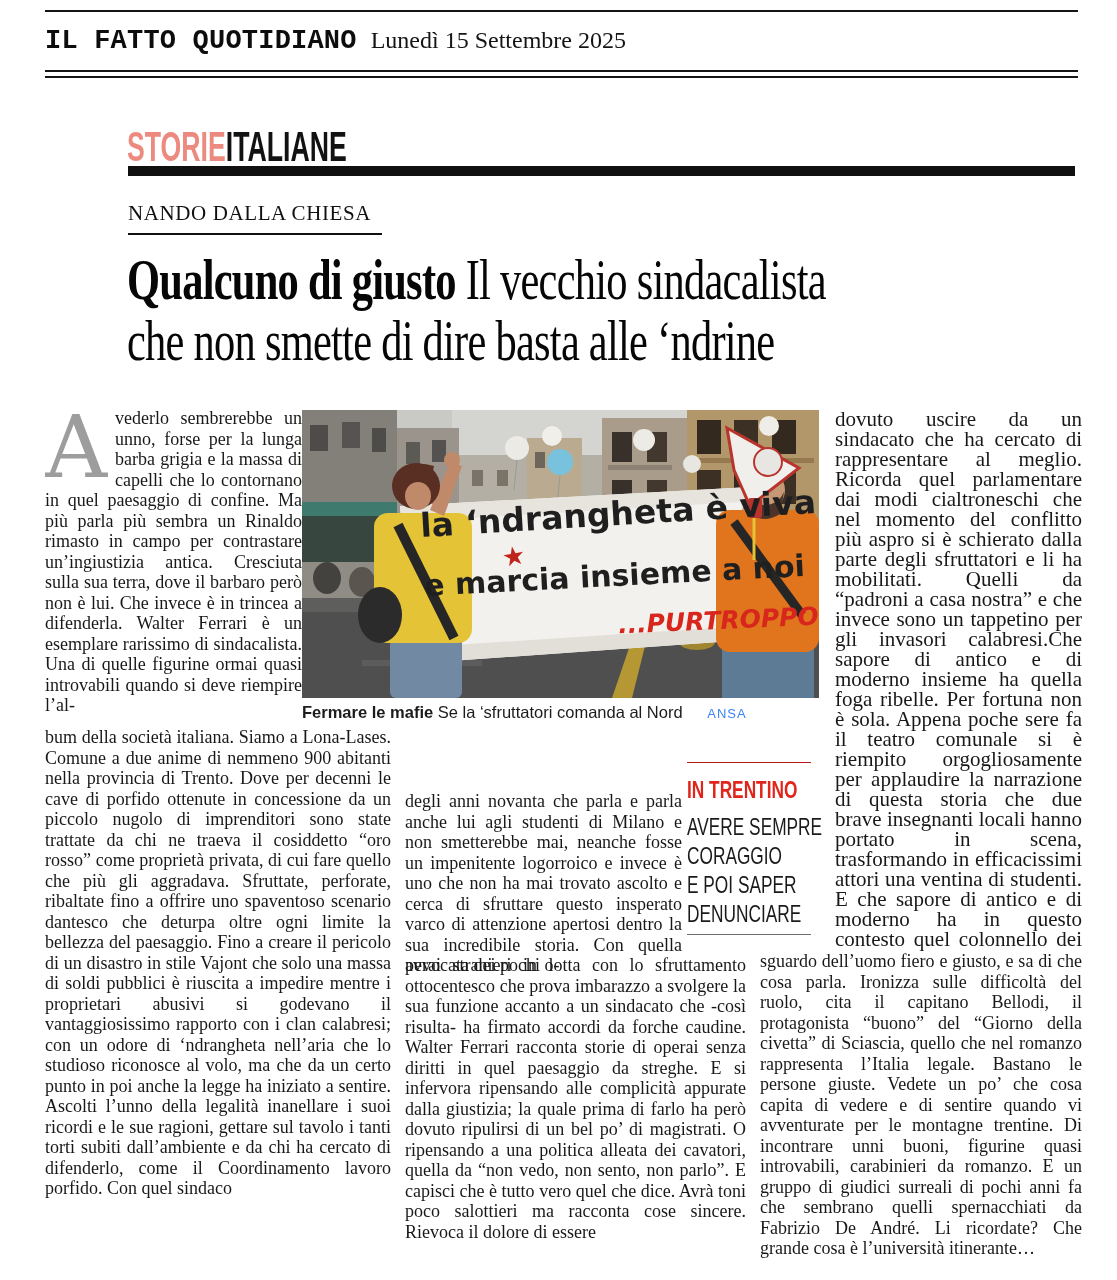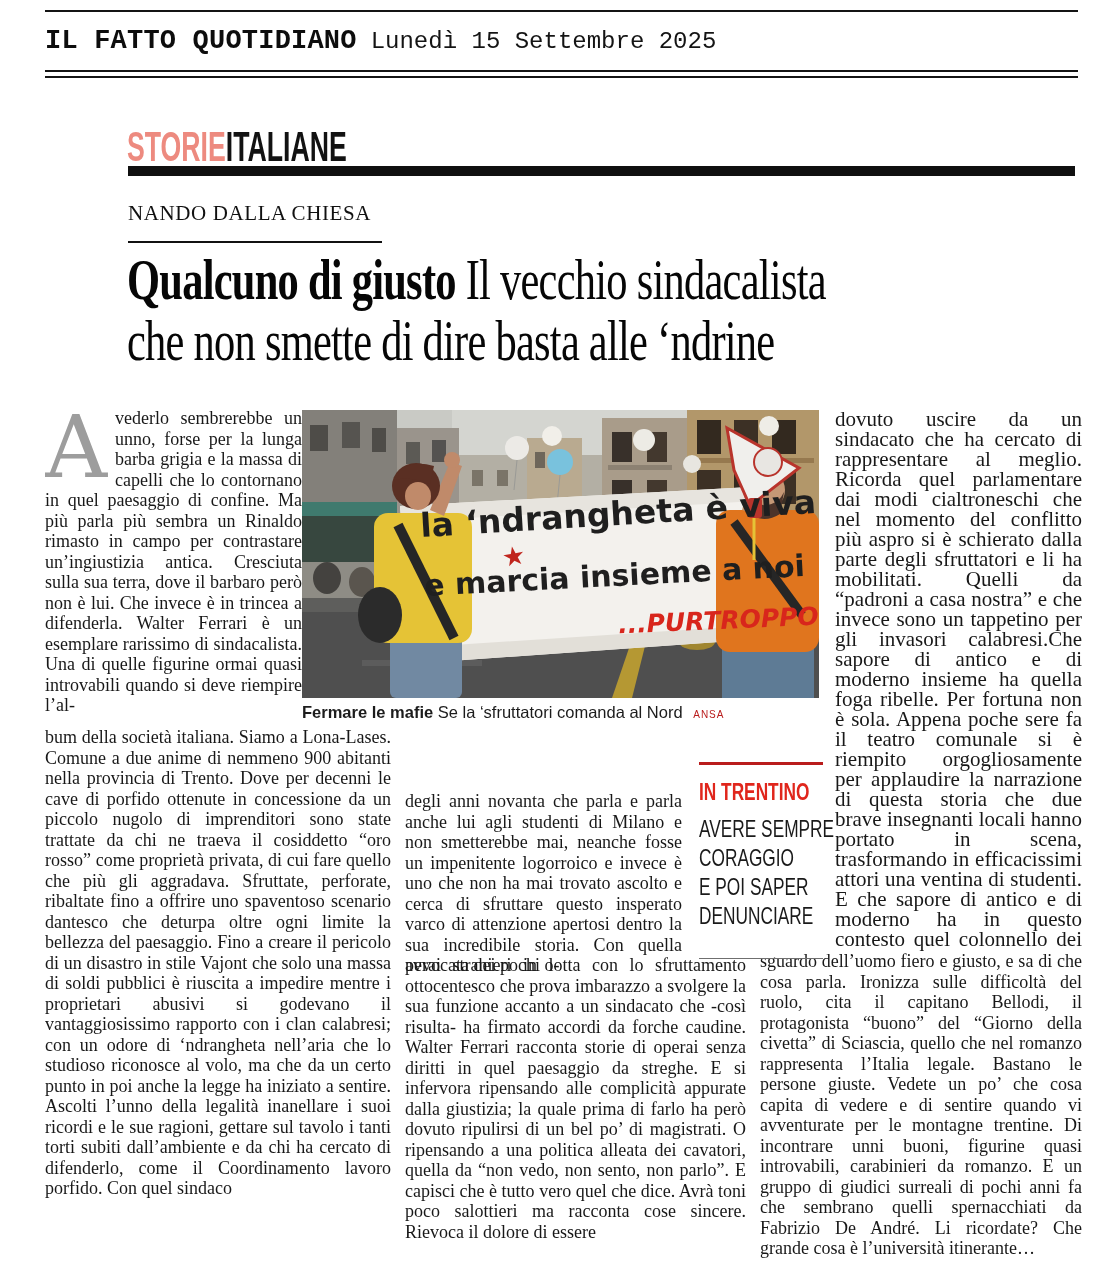--- a/index.html
+++ b/index.html
@@ -9,59 +9,59 @@
     background:#ffffff;
     margin:0 auto;
     overflow:hidden;
     color:#151515;
     font-family:"Liberation Serif", serif;
   }
   
   .rule-top{position:absolute;left:45px;top:10px;width:1033px;border-top:2px solid #141414;}
   .masthead{position:absolute;left:45px;top:26px;width:1033px;white-space:nowrap;}
   .masthead .paper{font-family:Liberation Mono, monospace;font-weight:700;font-size:27px;letter-spacing:0.2px;color:#0d0d0d;}
-  .masthead .date{font-family:Liberation Mono, monospace;font-size:24px;color:#141414;margin-left:10px;}
+  .masthead .date{font-family:Liberation Serif, serif;font-size:24px;color:#141414;margin-left:10px;}
   .rule-double{position:absolute;left:45px;top:70px;width:1033px;height:4px;border-top:2px solid #141414;border-bottom:2px solid #141414;}
   
   .kicker-wrap{position:absolute;left:127px;top:122px;width:700px;}
   .kicker{transform:scaleX(0.62);transform-origin:left top;font-family:"Liberation Sans", sans-serif;font-weight:700;font-size:43px;letter-spacing:0px;white-space:nowrap;}
   .kicker .red{color:#ED8A7F;}
   .kicker .black{color:#121212;}
   .section-bar{position:absolute;left:128px;top:166px;width:947px;height:10px;background:#101010;}
-  .author{position:absolute;left:128px;top:201px;width:254px;font-size:21px;letter-spacing:0.6px;color:#111;border-bottom:2px solid #111;padding-bottom:15px;white-space:nowrap;}
+  .author{position:absolute;left:128px;top:201px;width:254px;font-size:21px;letter-spacing:0.6px;color:#111;border-bottom:2px solid #111;padding-bottom:7px;white-space:nowrap;}
   
   .headline-wrap{position:absolute;left:127px;top:249px;width:1280px;}
   .headline{transform:scaleX(0.745);transform-origin:left top;font-family:"Liberation Serif", serif;font-size:57px;line-height:61px;color:#060606;letter-spacing:-1px;white-space:nowrap;}
   .headline .hl-bold{font-weight:700;}
   .headline .hl-light{font-weight:400;}
   
   .body-block{position:absolute;font-size:18px;line-height:20.5px;text-align:justify;color:#181818;overflow:hidden;}
   .b-col1-top{left:45px;top:408px;width:257px;height:350px;}
   .b-col1-bot{left:45px;top:727px;width:346px;height:517px;}
   .b-col2-top{left:405px;top:755px;width:277px;height:200px;margin-top:36px;}
   .b-col2-bot{left:405px;top:955px;width:341px;height:319px;}
   .b-col3-top{left:835px;top:409px;width:247px;height:542px;font-size:21px;line-height:20px;}
   .b-col3-bot{left:760px;top:951px;width:322px;height:326px;}
   .dropcap{float:left;font-family:"DejaVu Serif", serif;font-size:86px;line-height:74px;color:#9d9d9d;margin:2px 8px 0 0;font-weight:400;}
   
-  .pullquote{position:absolute;left:687px;top:762px;width:124px;border-top:3px solid #b91c1c;border-bottom:1px solid #6f6f6f;padding:12px 0 28px 0;margin-left:12px;}
+  .pullquote{position:absolute;left:687px;top:762px;width:124px;border-top:1px solid #b91c1c;border-bottom:1px solid #6f6f6f;padding:12px 0 6px 0;}
   .pq-condense{transform:scaleX(0.72);transform-origin:left top;width:172px;font-family:"Liberation Sans", sans-serif;}
   .pq-kicker{color:#E0261C;font-weight:700;font-size:24px;line-height:29px;margin-bottom:8px;white-space:nowrap;}
   .pq-line{color:#1a1a1a;font-weight:400;font-size:24px;line-height:29px;white-space:nowrap;}
   
   .photo{position:absolute;left:302px;top:410px;width:517px;height:288px;overflow:hidden;background:#c9cac5;}
   .photo svg{position:absolute;left:0;top:0;}
   .banner-text{position:absolute;font-family:"DejaVu Sans", sans-serif;color:#1f1f1f;white-space:nowrap;}
   .bt1{left:118px;top:84px;font-size:33px;font-weight:700;transform:rotate(-3.5deg);}
   .bt2{left:122px;top:148px;font-size:30px;font-weight:700;transform:rotate(-3deg);}
   .bt3{left:316px;top:196px;font-size:25px;font-weight:700;font-style:italic;color:#D8261C;transform:rotate(-2.5deg);}
   .bstar{position:absolute;left:200px;top:131px;font-size:26px;color:#c0251d;transform:rotate(-10deg);}
   .caption{position:absolute;left:302px;top:703px;width:517px;font-family:"Liberation Sans", sans-serif;font-size:16.5px;color:#1c1c1c;}
   .caption .cap-bold{font-weight:700;}
-  .caption .credit{color:#b91c1c;font-size:10px;letter-spacing:1px;margin-left:6px;}
+  .caption .credit{color:#3b82f6;font-size:13px;letter-spacing:1px;margin-left:20px;}
 </style>
 </head>
 <body>
 
 <div class="page">
 
   <div class="rule-top"></div>
   <div class="masthead">
     <span class="paper">IL FATTO QUOTIDIANO</span>
     <span class="date">Lunedì 15 Settembre 2025</span>

